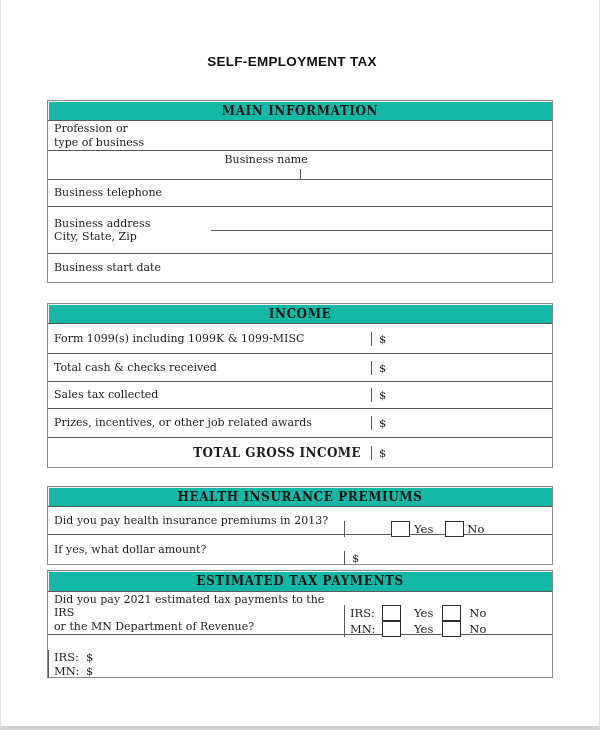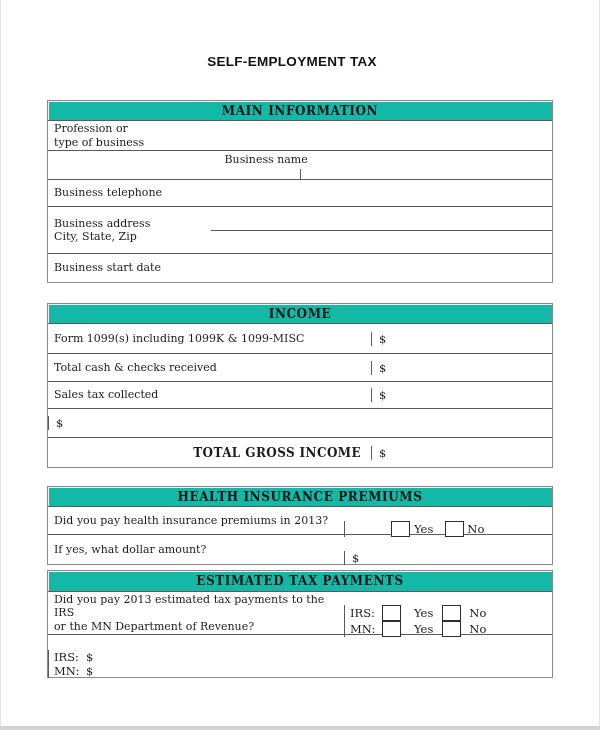--- a/index.html
+++ b/index.html
@@ -170,20 +170,21 @@
       <span class="money">$</span>
     </div>
   </div>
   <div class="row r3">
     <div class="lc">Sales tax collected</div>
     <div class="vc">
       <span class="money">$</span>
     </div>
   </div>
   <div class="row r4">
+    <div class="lc">Prizes, incentives, or other job related awards</div>
     <div class="vc">
       <span class="money">$</span>
     </div>
   </div>
   <div class="row rTotal">
     <div class="total-label">TOTAL GROSS INCOME</div>
     <div class="vc">
       <span class="money">$</span>
     </div>
   </div>
@@ -205,21 +206,21 @@
     <div class="vc amount-cell">
       <span class="money">$</span>
     </div>
   </div>
 </div>
 
 <div class="tbl t4">
   <div class="hdr">ESTIMATED TAX PAYMENTS</div>
   <div class="row r1">
     <div class="lc">
-      <span>Did you pay 2013 estimated tax payments to the IRS</span>
+      <span>Did you pay 2021 estimated tax payments to the IRS</span>
       <span>or the MN Department of Revenue?</span>
     </div>
     <div class="vc stack">
       <div class="line">
         <span class="agency">IRS:</span>
         <span class="cb"></span>
         <span class="yn yes">Yes</span>
         <span class="cb second"></span>
         <span class="yn no">No</span>
       </div>

